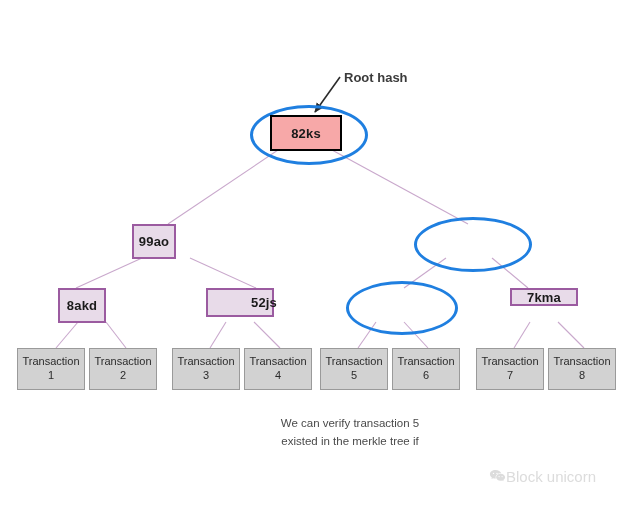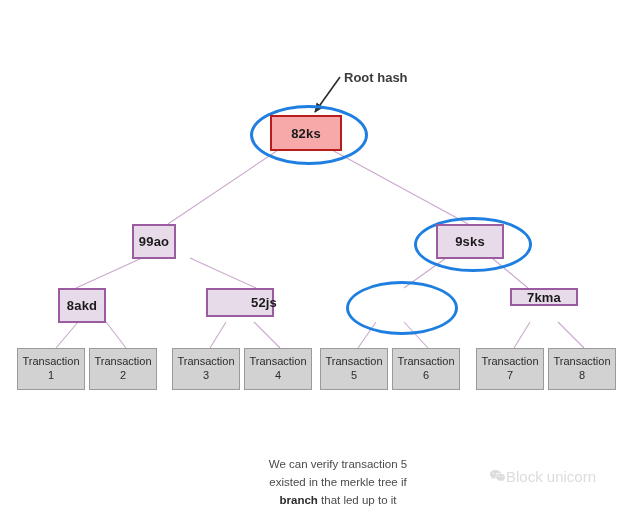--- a/index.html
+++ b/index.html
@@ -36,21 +36,21 @@
   .node-hash {
     background: #e8dbe9;
     border: 2px solid #9b5ba0;
     font-size: 13px;
     font-weight: bold;
     color: #1a1a1a;
     letter-spacing: 0.2px;
   }
   .node-root {
     background: #f7a8a8;
-    border: 2px solid #b91c1c;
+    border: 2px solid #000000;
     font-size: 13px;
     font-weight: bold;
     color: #1a1a1a;
     letter-spacing: 0.2px;
   }
   .node-leaf {
     background: #d2d2d2;
     border: 1px solid #9a9a9a;
     font-size: 11px;
     color: #2b2b2b;
@@ -132,21 +132,20 @@
 
   <div class="root-label" style="left:344px; top:70px;">Root hash</div>
 
   <div class="ellipse" style="left:250px; top:105px; width:112px; height:54px;"></div>
   <div class="ellipse" style="left:414px; top:217px; width:112px; height:49px;"></div>
   <div class="ellipse" style="left:346px; top:281px; width:106px; height:48px;"></div>
 
   <div class="node node-root" style="left:270px; top:115px; width:72px; height:36px;">82ks</div>
 
   <div class="node node-hash" style="left:132px; top:224px; width:44px; height:35px;">99ao</div>
-  <div class="node node-hash" style="left:436px; top:224px; width:68px; height:35px;">9sks</div>
 
   <div class="node node-hash" style="left:58px; top:288px; width:48px; height:35px;">8akd</div>
   <div class="node node-hash" style="left:206px; top:288px; width:68px; height:29px;padding-left:48px;">52js</div>
   <div class="node node-hash" style="left:510px; top:288px; width:68px; height:18px;">7kma</div>
 
   <div class="node node-leaf" style="left:17px; top:348px; width:68px; height:42px;">
     <span>Transaction</span>
     <span>1</span>
   </div>
   <div class="node node-leaf" style="left:89px; top:348px; width:68px; height:42px;">
@@ -171,24 +170,23 @@
   </div>
   <div class="node node-leaf" style="left:476px; top:348px; width:68px; height:42px;">
     <span>Transaction</span>
     <span>7</span>
   </div>
   <div class="node node-leaf" style="left:548px; top:348px; width:68px; height:42px;">
     <span>Transaction</span>
     <span>8</span>
   </div>
 
-  <div class="caption" style="left:208px; top:415px;margin-top:41px;">
+  <div class="caption" style="left:220px; top:415px;">
     <div>We can verify transaction 5</div>
     <div>existed in the merkle tree if</div>
-    <div><b>branch</b><span> that led up to it</span></div>
   </div>
 
   <div class="watermark" style="left:489px; top:468px;">
     <span style="display:inline-flex;">
       <svg width="17" height="15" viewBox="0 0 17 15" fill="none">
         <path d="M6.4 1.1C3.3 1.1 0.9 3.0 0.9 5.3c0 1.3 0.8 2.5 2.0 3.3l-0.5 1.5 1.7-0.9c0.7 0.2 1.5 0.3 2.3 0.3 0.2 0 0.3 0 0.5 0C6.7 9.1 6.6 8.7 6.6 8.3c0-2.2 2.2-4.0 5.0-4.0 0.2 0 0.4 0 0.6 0C11.7 2.5 9.3 1.1 6.4 1.1z" fill="#dcdcdc"></path>
         <path d="M16.1 8.3c0-1.9-2.0-3.5-4.5-3.5S7.1 6.4 7.1 8.3c0 1.9 2.0 3.5 4.5 3.5 0.6 0 1.2-0.1 1.7-0.3l1.4 0.7-0.4-1.2C15.4 10.3 16.1 9.4 16.1 8.3z" fill="#dcdcdc"></path>
         <circle cx="4.5" cy="4.4" r="0.7" fill="#ffffff"></circle>
         <circle cx="8.0" cy="4.4" r="0.7" fill="#ffffff"></circle>
         <circle cx="10.1" cy="7.6" r="0.6" fill="#ffffff"></circle>

